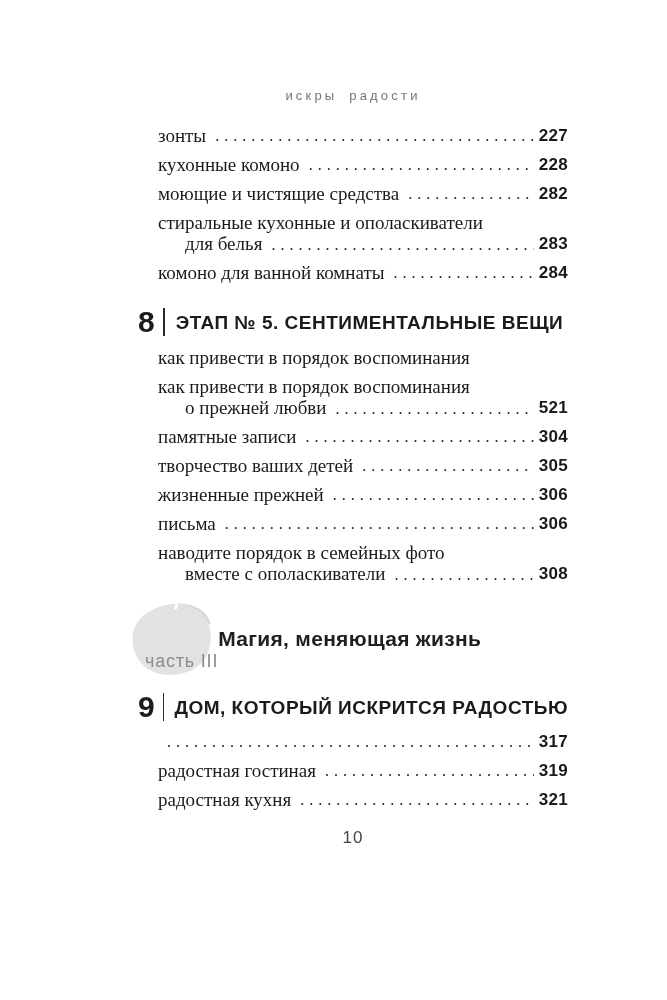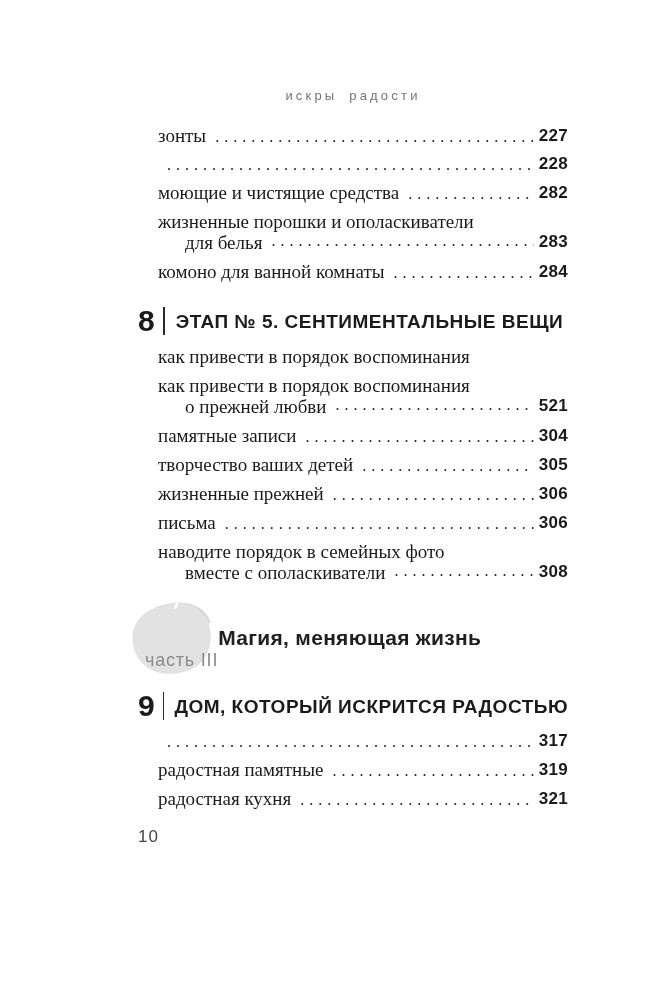--- a/index.html
+++ b/index.html
@@ -16,27 +16,27 @@
   .running-header {
     text-align:center;
     font-size:13px;
     letter-spacing:3.2px;
     word-spacing:5px;
     color:#757575;
     margin-bottom:22px;
   }
   
   .toc-entry {
-    display:flex; align-items:flex-end;
+    display:flex; align-items:center;
     padding-left:20px;
     margin-bottom:8px;
   }
   .toc-entry-block { margin-bottom:8px; }
   .entry-line1 { padding-left:20px; }
-  .entry-line2 { display:flex; align-items:flex-start; padding-left:47px; }
+  .entry-line2 { display:flex; align-items:flex-end; padding-left:47px; }
   .entry-label {
     font-family:"Liberation Serif", "DejaVu Serif", serif;
     font-size:19px; line-height:21px;
     color:#1b1b1b;
     white-space:nowrap;
   }
   .dots {
     flex:1 1 auto;
     overflow:hidden;
     white-space:nowrap;
@@ -100,50 +100,51 @@
   }
   .part-title {
     position:relative; z-index:1;
     font-size:21px; font-weight:700;
     letter-spacing:0.3px;
     color:#1f1f1f;
     white-space:nowrap;
   }
   
   .footer {
-    text-align:left;
+    text-align:center;
     margin-top:18px;
     font-size:17px;
     letter-spacing:1px;
     color:#454545;
   }
 </style>
 </head>
 <body>
 
 <div class="page">
   <div class="running-header">искры радости</div>
   <div class="toc">
       <div class="toc-entry">
     <span class="entry-label">зонты</span>
     <span class="dots"></span>
     <span class="pagenum">227</span>
   </div>
       <div class="toc-entry">
+    <span class="entry-label">кухонные комоно</span>
     <span class="dots"></span>
     <span class="pagenum">228</span>
   </div>
       <div class="toc-entry">
     <span class="entry-label">моющие и чистящие средства</span>
     <span class="dots"></span>
     <span class="pagenum">282</span>
   </div>
       <div class="toc-entry-block">
     <div class="entry-line1">
-      <span class="entry-label">жизненные порошки и ополаскиватели</span>
+      <span class="entry-label">стиральные кухонные и ополаскиватели</span>
     </div>
     <div class="entry-line2">
       <span class="entry-label">для белья</span>
       <span class="dots"></span>
       <span class="pagenum">283</span>
     </div>
   </div>
       <div class="toc-entry">
     <span class="entry-label">комоно для ванной комнаты</span>
     <span class="dots"></span>
@@ -213,21 +214,21 @@
       <div class="chapter-heading">
     <span class="chapter-number">9</span>
     <span class="chapter-divider"></span>
     <span class="chapter-title">ДОМ, КОТОРЫЙ ИСКРИТСЯ РАДОСТЬЮ</span>
   </div>
       <div class="toc-entry">
     <span class="dots"></span>
     <span class="pagenum">317</span>
   </div>
       <div class="toc-entry">
-    <span class="entry-label">радостная памятные</span>
+    <span class="entry-label">радостная гостиная</span>
     <span class="dots"></span>
     <span class="pagenum">319</span>
   </div>
       <div class="toc-entry">
     <span class="entry-label">радостная кухня</span>
     <span class="dots"></span>
     <span class="pagenum">321</span>
   </div>
     </div>
   <div class="footer">10</div>

